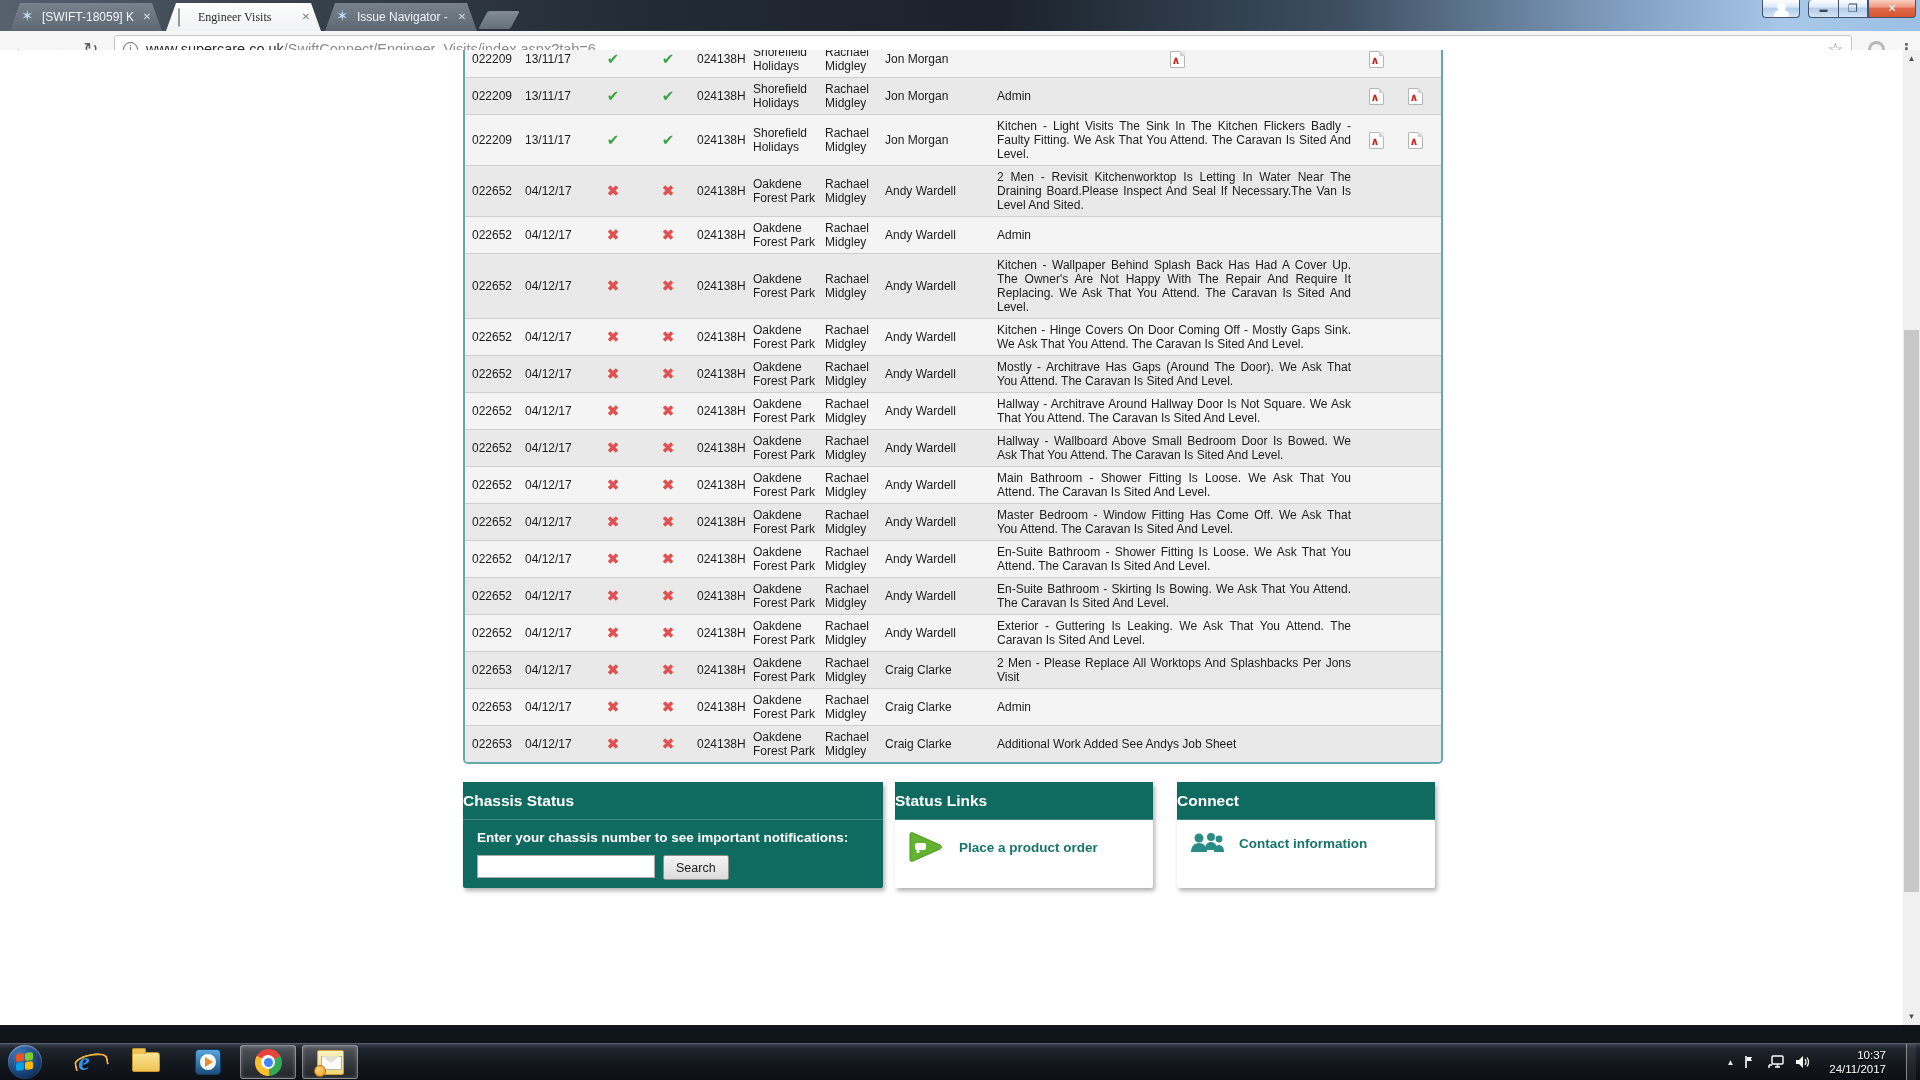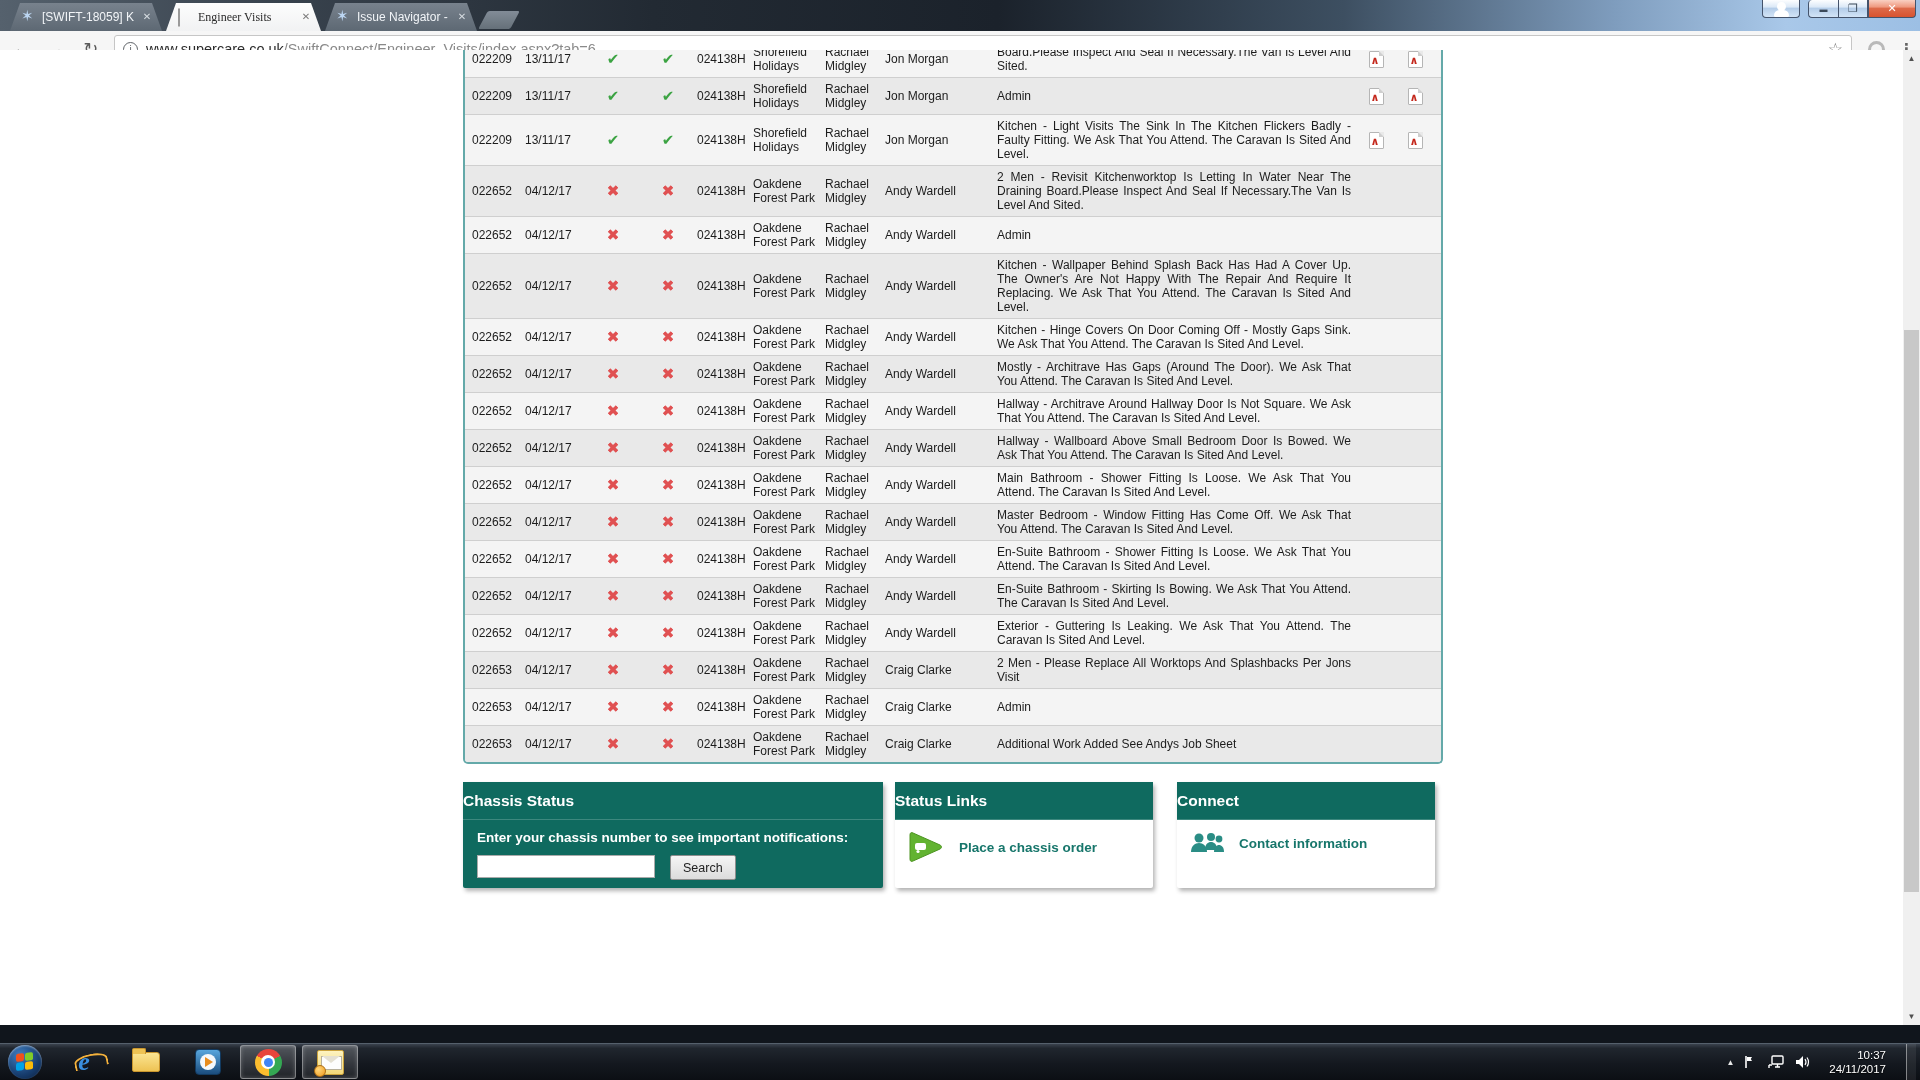--- a/index.html
+++ b/index.html
@@ -90,21 +90,21 @@
             border-width:0 5px 5px 0;border-color:transparent #e9e9e9 #cfcfcf transparent;}
 
   
   #panels{display:flex;margin-top:18px;width:972px;}
   .panel{border-radius:2px;box-shadow:2px 3px 4px rgba(0,0,0,.3);}
   .panel-header{height:38px;background:#0f6a5f;color:#fff;font-weight:bold;font-size:15.5px;
                 display:flex;align-items:center;padding:0 0;border-bottom:1px solid #3d887e;}
   #chassis-panel{width:420px;background:#0f6a5f;}
   #chassis-body{padding:10px 14px 8px;}
   #chassis-prompt{color:#fff;font-weight:bold;font-size:13.5px;margin-bottom:10px;}
-  #chassis-form{display:flex;gap:15px;}
+  #chassis-form{display:flex;gap:8px;}
   #chassis-input{width:178px;height:23px;background:#fff;border:1px solid #aaa;}
   #chassis-search{height:25px;padding:0 12px;font-size:12.5px;color:#222;
        background:linear-gradient(#f5f5f5,#dcdcdc);border:1px solid #8e8e8e;border-radius:2px;}
   #quicklinks-panel{width:258px;margin-left:12px;background:#fff;}
   #connect-panel{width:258px;margin-left:24px;background:#fff;}
   .panel-body-white{padding:10px 12px;display:flex;align-items:center;gap:14px;background:#fff;}
   .panel-link{color:#17766b;font-weight:bold;font-size:13.5px;}
   .order-icon svg,.people-icon svg{display:block;}
 
   
@@ -228,21 +228,20 @@
         <div>
             <div class="vrow row-odd clip-top">
     <div class="c-order">022209</div>
     <div class="c-date">13/11/17</div>
     <div class="c-status ok">✔</div>
     <div class="c-status ok">✔</div>
     <div class="c-chassis">024138H</div>
     <div class="c-park">Shorefield Holidays</div>
     <div class="c-sales">Rachael Midgley</div>
     <div class="c-eng">Jon Morgan</div>
-    <div class="c-desc">Board.Please Inspect And Seal If Necessary.The Van Is Level And Sited.</div>
     <div class="c-pdf">
                 <span class="pdf-icon"></span>
               </div>
     <div class="c-pdf">
                 <span class="pdf-icon"></span>
               </div>
   </div>
             <div class="vrow row-even">
     <div class="c-order">022209</div>
     <div class="c-date">13/11/17</div>
@@ -550,21 +549,21 @@
         <div class="panel" id="quicklinks-panel">
           <div class="panel-header">Status Links</div>
           <div class="panel-body-white">
             <span class="order-icon">
               <svg width="38" height="34" viewBox="0 0 38 34">
                 <path d="M6 3 C4 2 3 3 3 5 L3 29 C3 31 4 32 6 31 L33 19 C35 18 35 16 33 15 Z" fill="#62b331" stroke="#4c9420" stroke-width="1"></path>
                 <rect x="8" y="13" width="11" height="7" rx="2" fill="#fff"></rect>
                 <circle cx="11" cy="21.5" r="1.6" fill="#fff"></circle>
               </svg>
             </span>
-            <span class="panel-link">Place a chassis order</span>
+            <span class="panel-link">Place a product order</span>
           </div>
         </div>
 
         <div class="panel" id="connect-panel">
           <div class="panel-header">Connect</div>
           <div class="panel-body-white">
             <span class="people-icon">
               <svg width="36" height="26" viewBox="0 0 36 26">
                 <circle cx="10" cy="8" r="4.5" fill="#2a8d85"></circle>
                 <path d="M2 22 c0-6 4-9 8-9 s8 3 8 9 z" fill="#2a8d85"></path>

